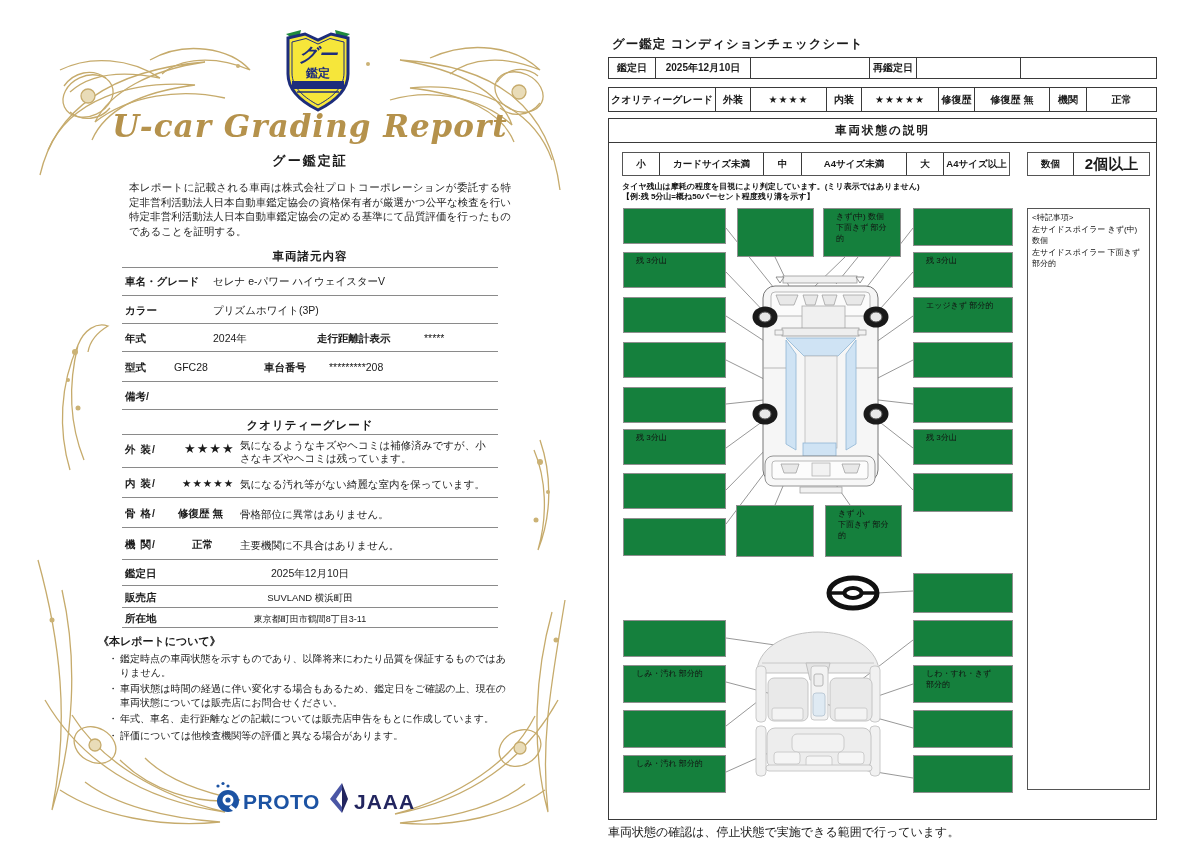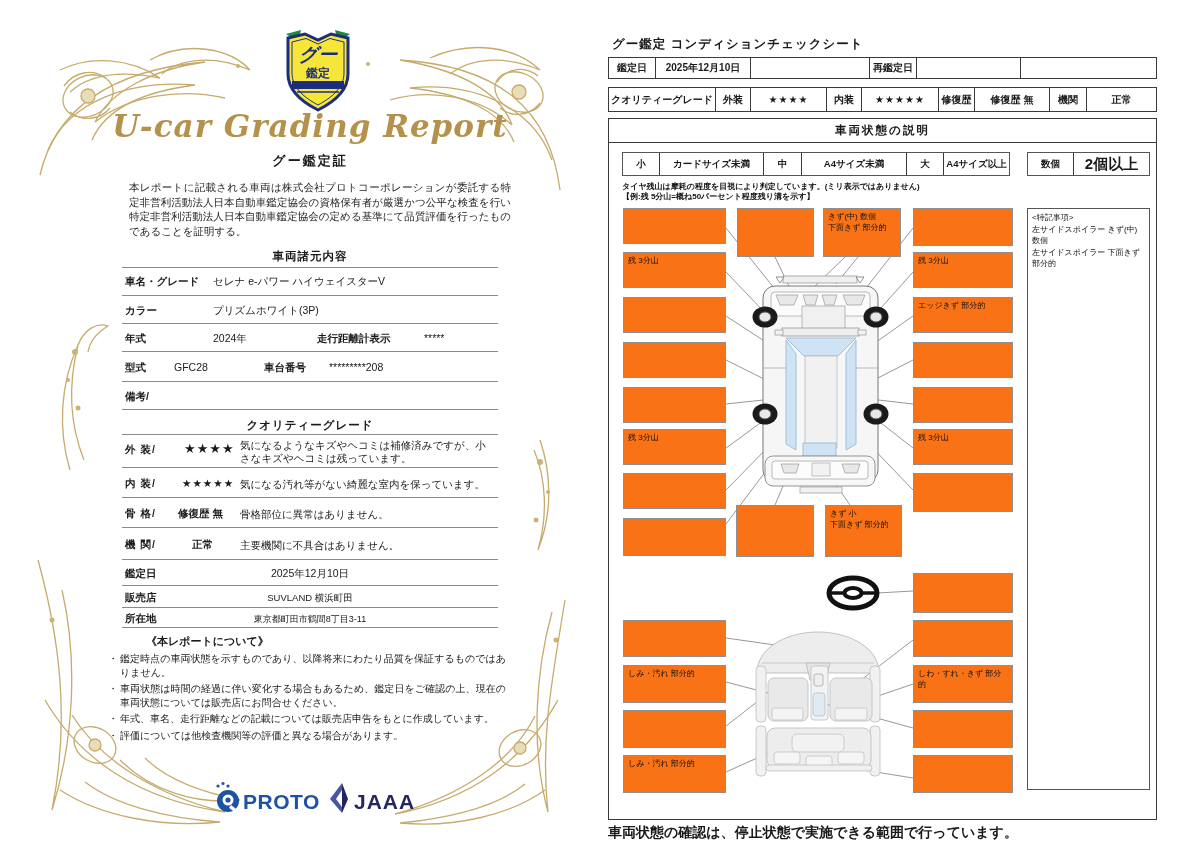--- a/index.html
+++ b/index.html
@@ -15,41 +15,41 @@
   .script-title { font-family:"DejaVu Serif","Liberation Serif",serif; font-style:italic;
     font-weight:700; font-size:31px; color:#b5924c; letter-spacing:1px; text-align:center; }
   .cert-sub { font-size:13px; font-weight:700; text-align:center; letter-spacing:2px; }
   .intro-text { font-size:10.5px; line-height:14.5px; text-align:justify; color:#222;margin-left:7px; }
   .sec-head { font-size:11.5px; font-weight:700; text-align:center; letter-spacing:1px; }
   .lrow { position:absolute; left:122px; width:376px; border-bottom:1px solid #8a8a8a; }
   .lrow .lab { position:absolute; left:3px; font-size:10.5px; font-weight:700; }
   .lrow .val { position:absolute; font-size:10.5px; }
   .stars-l { font-size:12px; letter-spacing:1px; font-weight:400; }
   .desc { font-size:9.8px; line-height:13px; }
-  .about-head { font-size:11px; font-weight:700;margin-left:48px; }
+  .about-head { font-size:11px; font-weight:700; }
   .about-li { position:relative; font-size:10px; line-height:13.5px; padding-left:12px; margin-top:3px; text-align:justify; }
   .about-li:before { content:"・"; position:absolute; left:0; top:0; }
 
   
   .rp-title { font-size:12.5px; font-weight:700; text-align:left; letter-spacing:1px; }
   .rp-serial { font-size:11px; text-align:right;margin-top:28px; }
   .grid-table { position:absolute; display:grid; border:1.2px solid #3a3a3a; background:#fff; }
   .grid-table > div { border-left:1px solid #3a3a3a; display:flex; align-items:center; justify-content:center;
     font-size:10px; font-weight:600; text-align:center; overflow:hidden; }
   .grid-table > div:first-child { border-left:none; }
   .star-cell { font-size:11px; letter-spacing:1px; }
   .main-box { position:absolute; left:8px; top:118px; width:549px; height:702px; border:1.2px solid #3a3a3a; }
   .main-box-title { border-bottom:1.2px solid #3a3a3a; height:24px; display:flex; align-items:center;
     justify-content:center; font-size:11.5px; font-weight:700; letter-spacing:2px; }
   .note-sm { font-size:8px; font-weight:600; line-height:10.5px; color:#111; }
-  .cbox { position:absolute; border:1px solid #8f8f8f; background:#f97316; font-size:8px; line-height:11px;
-    padding:2px 4px; color:#111; }
+  .cbox { position:absolute; border:1px solid #8f8f8f; background:#15803d; font-size:8px; line-height:11px;
+    padding:2px 12px; color:#111; }
   .remarks-box { position:absolute; border:1px solid #555; background:#fff; font-size:8px;
     line-height:11.5px; padding:3px 4px; color:#111; }
-  .footer-note { font-size:14px; font-weight:700; }
+  .footer-note { font-size:12px; font-weight:400; }
   svg { display:block; }
 </style>
 </head>
 <body>
 
 <div class="page" id="left-page">
 
   <svg class="abs" style="left:0;top:0" width="600" height="848" viewBox="0 0 600 848">
     <g fill="none" stroke="#c6ab6c" stroke-width="1.3">
 

